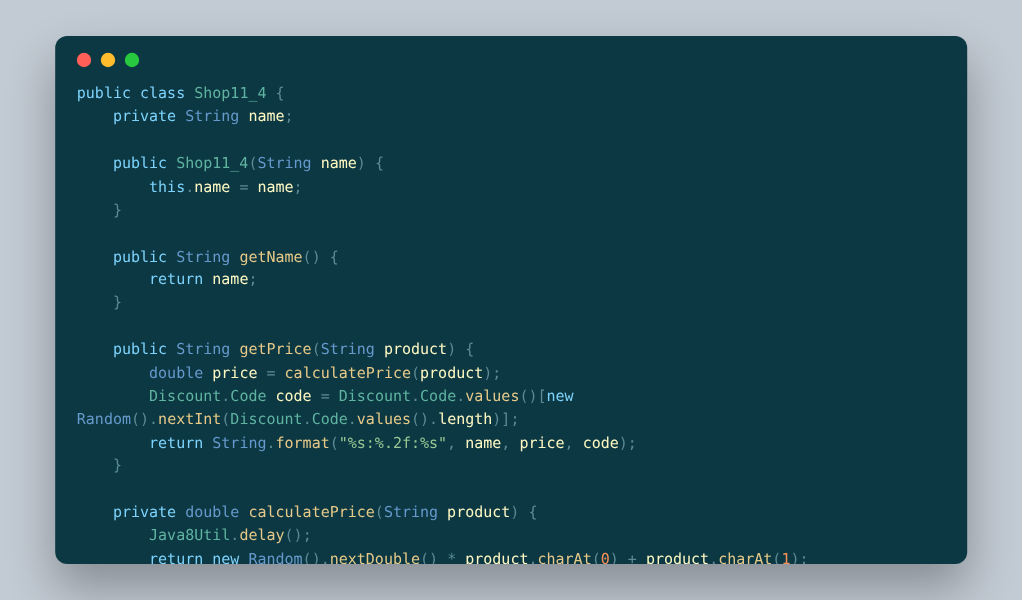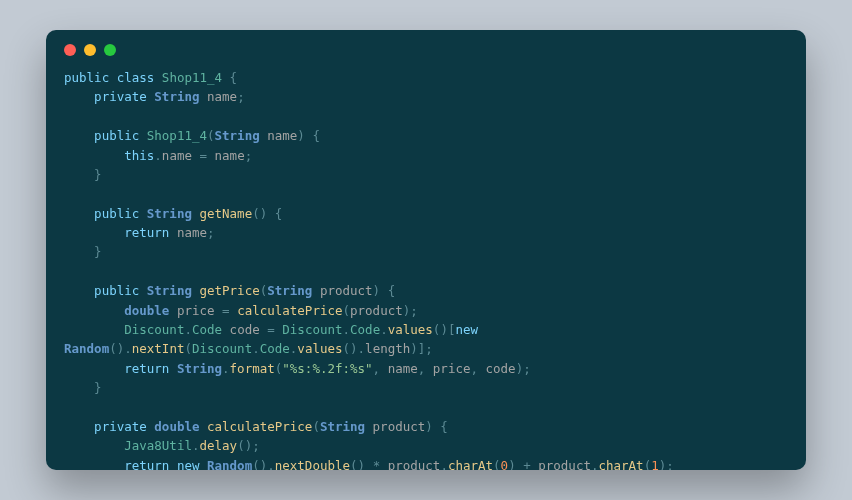--- a/index.html
+++ b/index.html
@@ -34,24 +34,24 @@
   .dot.red { background: #ff5f56; }
   .dot.yellow { background: #ffbd2e; }
   .dot.green { background: #27c93f; }
   .code {
     font-size: 12.5px;
     line-height: 1.55;
     white-space: pre;
     color: #a7b4b8;
   }
   .kw { color: #7dd3fc; }     
-  .type { color: #6699cc; font-weight: bold; }   
+  .type { color: #6699cc; }   
   .cls { color: #5fb3a1; }    
   .method { color: #e6c988; } 
-  .var { color: #a3a3a3; }    
+  .var { color: #fef9c3; }    
   .str { color: #99c794; }    
   .num { color: #f99157; }    
   .punct { color: #5c8a94; }  
 </style>
 </head>
 <body>
 
 <div class="window">
   <div class="titlebar">
     <div class="dot red"></div>

